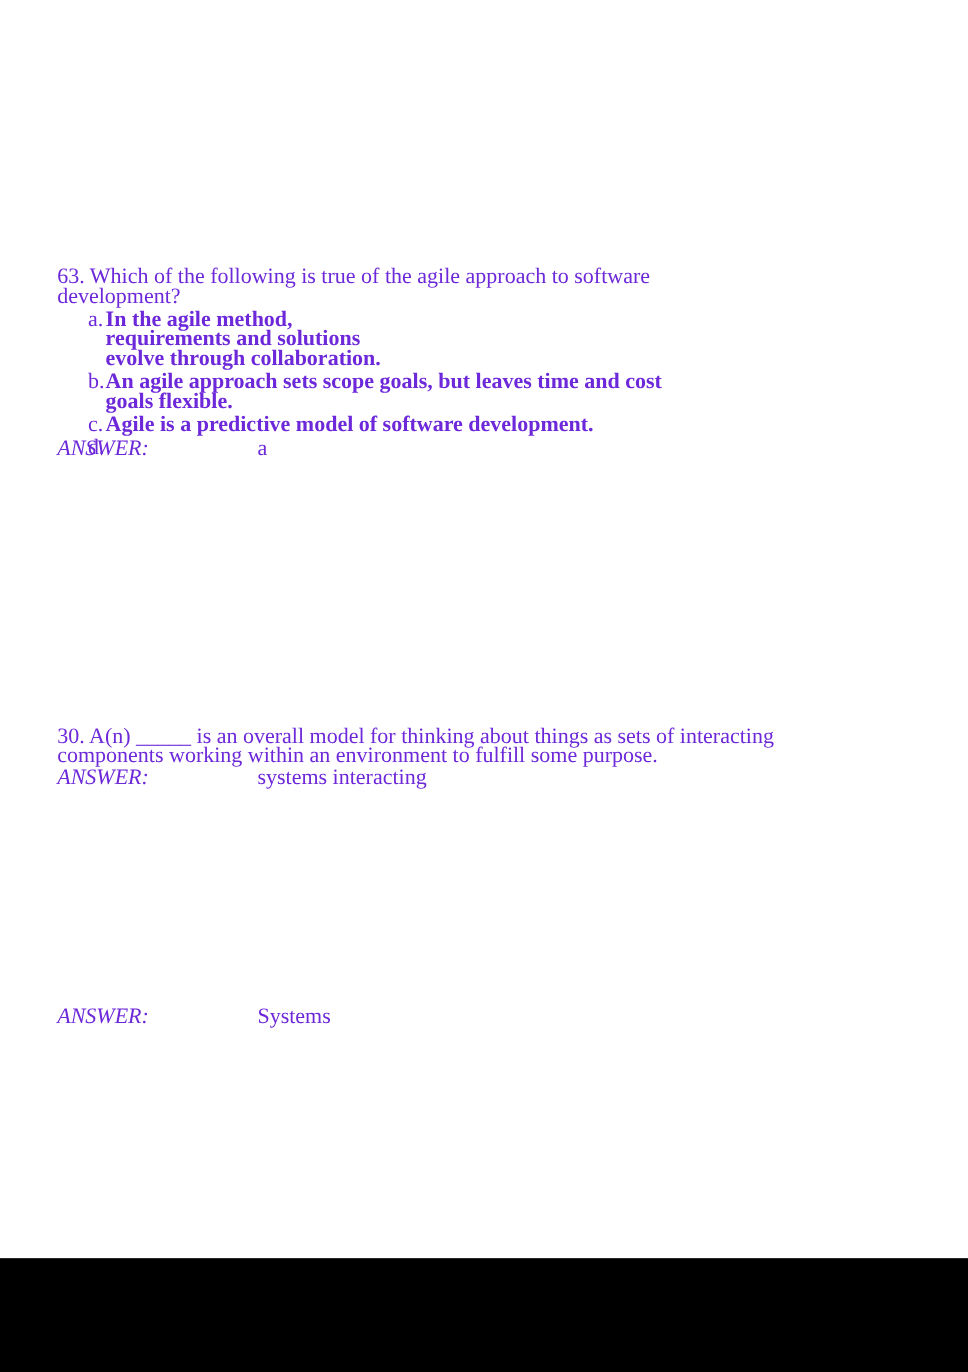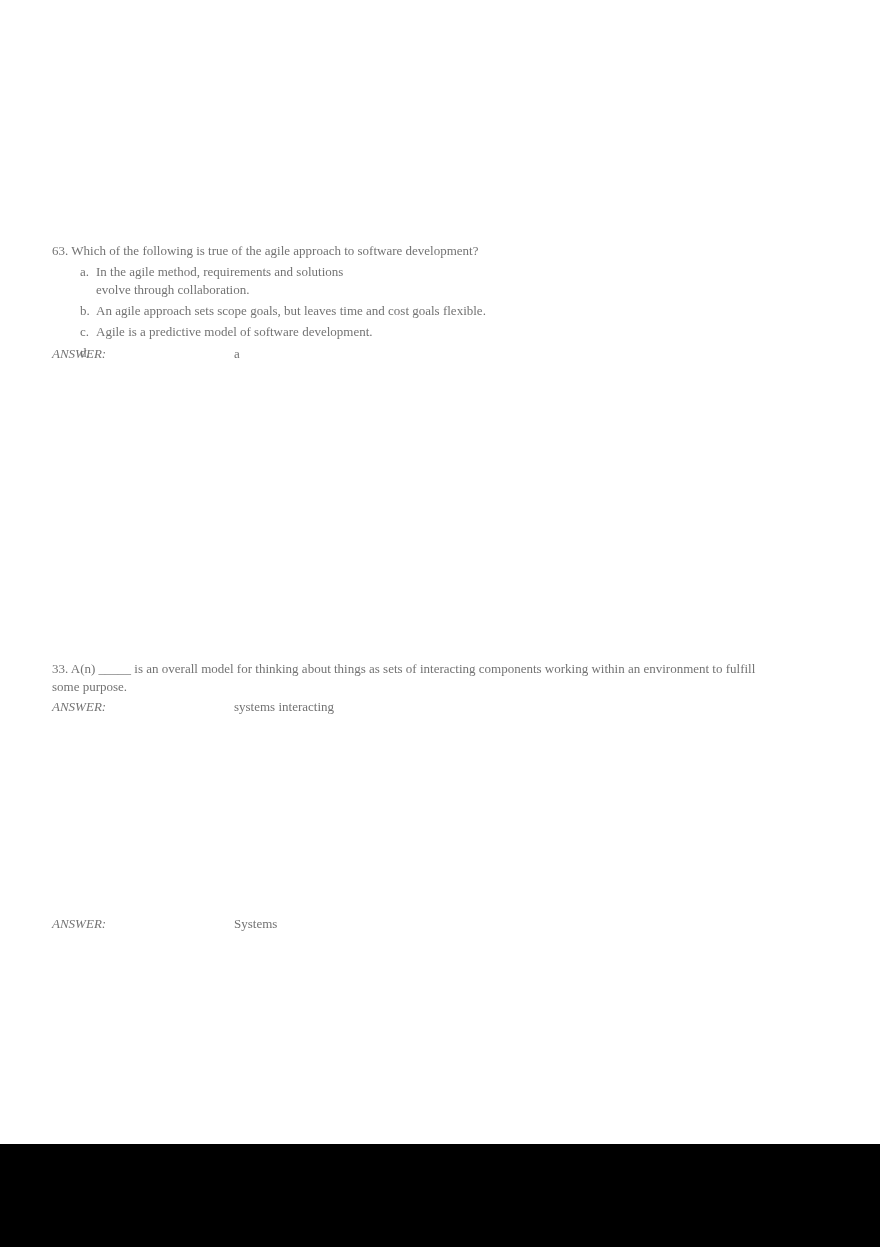--- a/index.html
+++ b/index.html
@@ -23,36 +23,36 @@
       left: 0;
       top: 1144px;
       width: 880px;
       height: 103px;
       background: #000000;
     }
     .q {
       position: absolute;
       left: 52px;
       font-family: "Liberation Serif", serif;
-      font-size: 13px;
-      color: #737373;
+      font-size: 20px;
+      color: #6d28d9;
       line-height: 18px;
     }
     .stem { margin: 0; }
     .opt {
       position: relative;
       padding-left: 44px;
       margin-top: 3px;
     }
     .opt .letter {
       position: absolute;
       left: 28px;
       top: 0;
     }
-    .opt .text { display: block; }
+    .opt .text { display: block; font-weight: bold; }
     .answer-row {
       position: relative;
       margin-top: 4px;
       height: 18px;
     }
     .answer-label {
       font-style: italic;
       position: absolute;
       left: 0;
       top: 0;
@@ -94,21 +94,21 @@
       <span class="letter">d.</span>
     </div>
     <div class="answer-row">
       <span class="answer-label">ANSWER:</span>
       <span class="answer-value">a</span>
     </div>
   </div>
 
   <div class="q" id="q64">
     <p class="stem">
-      <span>33.</span>
+      <span>30.</span>
       <span>A(n) _____ is an overall model for thinking about things as sets of interacting components working within an environment to fulfill some purpose.</span>
     </p>
     <div class="answer-row" style="margin-top:2px;">
       <span class="answer-label">ANSWER:</span>
       <span class="answer-value">systems interacting</span>
     </div>
   </div>
 
   <div class="q" id="q65">
     <div class="answer-row" style="margin-top:2px;">

